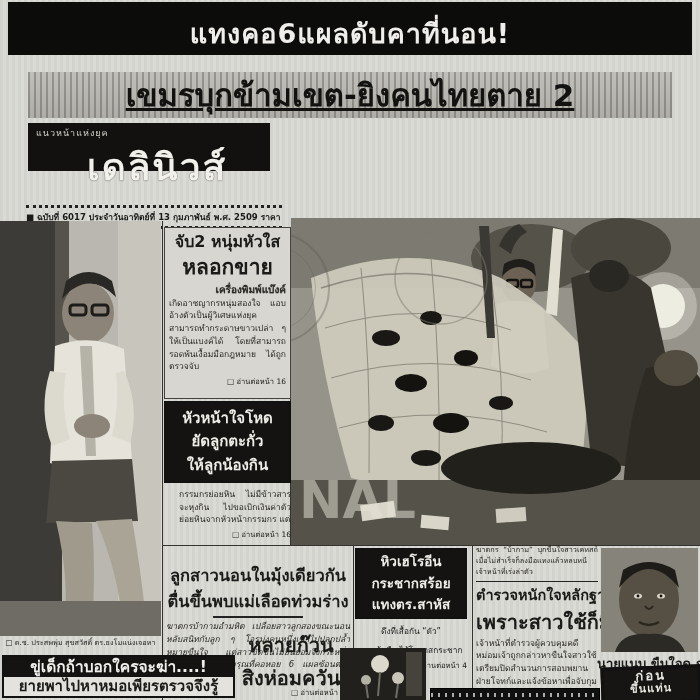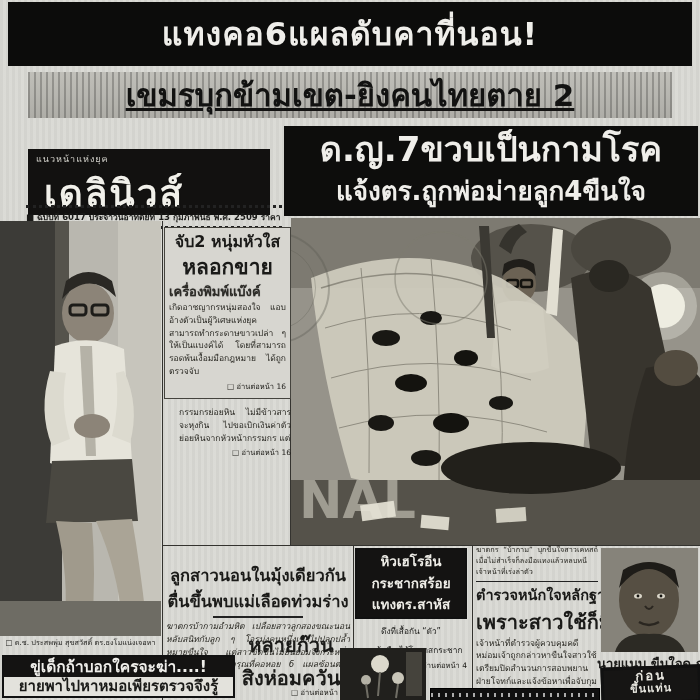--- a/index.html
+++ b/index.html
@@ -3,46 +3,46 @@
 <meta charset="utf-8">
 <style>
   html,body{margin:0;padding:0;}
   .page{position:relative;width:700px;height:700px;overflow:hidden;
     background:
       repeating-linear-gradient(90deg, rgba(0,0,0,.03) 0 3px, rgba(255,255,255,.02) 3px 6px),
       #dadad5;
     font-family:"DejaVu Sans", sans-serif; color:#1a1a18;}
   .abs{position:absolute;}
   
-  .banner-top{left:8px;top:2px;width:684px;height:64px;background:#0c0c0b;color:#efeeea;
-    font-weight:900;font-size:32px;line-height:64px;text-align:center;letter-spacing:1px;white-space:nowrap;overflow:hidden;}
+  .banner-top{left:8px;top:2px;width:684px;height:53px;background:#0c0c0b;color:#efeeea;
+    font-weight:900;font-size:27px;line-height:64px;text-align:center;letter-spacing:1px;white-space:nowrap;overflow:hidden;}
   .banner-2{left:28px;top:72px;width:644px;height:46px;color:#121211;
     background:repeating-linear-gradient(90deg, rgba(0,0,0,.22) 0 2px, rgba(0,0,0,0) 2px 6px), linear-gradient(#c0bfb9,#aeada7);
     font-weight:900;font-size:31px;line-height:46px;text-align:center;white-space:nowrap;overflow:hidden;text-decoration:underline;}
   
-  .masthead{left:28px;top:149px;width:242px;height:66px;background:#121110;color:#f1f0ea;text-decoration:underline;}
+  .masthead{left:28px;top:123px;width:242px;height:48px;background:#121110;color:#f1f0ea;text-decoration:underline;}
   .masthead .tag{position:absolute;left:8px;top:3px;font-size:9px;color:#d8d7d0;letter-spacing:1px;}
-  .masthead .ttl{position:absolute;left:0;right:0;top:14px;text-align:left;font-weight:900;font-size:37px;
+  .masthead .ttl{position:absolute;left:0;right:0;top:14px;text-align:center;font-weight:900;font-size:37px;
     letter-spacing:2px;text-shadow:0 0 1px #000;padding-left:16px;}
   .dateline{left:26px;top:205px;width:256px;padding:2px 0;font-size:8.5px;font-weight:bold;text-align:center;
     border-top:3px dotted #222;border-bottom:3px dotted #222;white-space:nowrap;overflow:hidden;}
   .lead{left:284px;top:126px;width:414px;height:90px;background:#0d0d0c;color:#efeeea;text-align:center;}
   .lead .l1{font-weight:900;font-size:34px;line-height:46px;white-space:nowrap;}
   .lead .l2{font-weight:900;font-size:26px;line-height:38px;white-space:nowrap;}
   
   .vrule{background:#34332f;width:1px;}
   .hrule{background:#34332f;height:1px;}
   
   .bodytxt{font-size:8.5px;line-height:1.5;text-align:justify;color:#26251f;}
   .more{font-size:7.5px;text-align:right;margin-top:2px;color:#1b1a16;}
   
   .art1{left:164px;top:227px;width:127px;height:172px;border:1px solid #44433d;background:#d7d6d0;padding:2px 4px;box-sizing:border-box;}
   .art1 .h1{font-weight:900;font-size:16px;text-align:center;line-height:1.45;}
   .art1 .h2{font-weight:900;font-size:21px;text-align:center;line-height:1.35;}
-  .art1 .h3{font-weight:700;font-size:13px;text-align:left;line-height:1.5;color:#2c2b26;text-shadow:0 0 1px #888;}
+  .art1 .h3{font-weight:700;font-size:10px;text-align:right;line-height:1.5;color:#2c2b26;text-shadow:0 0 1px #888;}
   .art2{left:164px;top:401px;width:127px;}
   .art2 .blackbox{border:2px solid #111;background:#141312;color:#eeede7;text-align:center;padding:4px 2px;}
   .art2 .blackbox div{font-weight:900;font-size:15px;line-height:1.55;white-space:nowrap;}
   .art2 .bodytxt{margin-top:5px;padding-left:15px;}
   
   .photoL{left:0;top:221px;width:161px;height:415px;background:#8d8b84;}
   .capL{left:0;top:637px;width:161px;font-size:7.3px;text-align:center;white-space:nowrap;overflow:hidden;}
   .photoMain{left:291px;top:218px;width:409px;height:328px;background:#98958d;}
   .sealghost{left:218px;top:232px;width:108px;height:108px;border:2px solid rgba(90,88,80,.35);border-radius:50%;}
   .sealghost:before{content:"";position:absolute;left:12px;top:12px;right:12px;bottom:12px;border:1px solid rgba(90,88,80,.3);border-radius:50%;}
@@ -85,24 +85,20 @@
   <div class="abs banner-top">แทงคอ6แผลดับคาที่นอน!</div>
 
   <div class="abs banner-2">เขมรบุกข้ามเขต-ยิงคนไทยตาย 2</div>
 
   <div class="abs masthead">
     <div class="tag">แนวหน้าแห่งยุค</div>
     <div class="ttl">เดลินิวส์</div>
   </div>
   <div class="abs dateline">■ ฉบับที่ 6017  ประจำวันอาทิตย์ที่ 13 กุมภาพันธ์ พ.ศ. 2509  ราคา 1 บาท ■</div>
 
-  <div class="abs lead">
-    <div class="l1">ด.ญ.7ขวบเป็นกามโรค</div>
-    <div class="l2">แจ้งตร.ถูกพ่อม่ายลูก4ขืนใจ</div>
-  </div>
 
   <div class="abs photoL">
     <svg width="161" height="415" viewBox="0 0 161 415" xmlns="http://www.w3.org/2000/svg">
       <rect width="161" height="415" fill="#b9b7af"></rect>
       <rect x="0" y="0" width="62" height="415" fill="#3c3b37"></rect>
       <rect x="55" y="0" width="14" height="300" fill="#55534c"></rect>
       <rect x="118" y="0" width="43" height="415" fill="#c7c5bc"></rect>
       <ellipse cx="88" cy="92" rx="26" ry="30" fill="#8c8478"></ellipse>
       <path d="M62 78 Q88 48 116 76 L112 60 Q88 42 66 60 Z" fill="#2a2824"></path>
       <rect x="70" y="84" width="16" height="10" rx="3" fill="none" stroke="#1d1c19" stroke-width="3"></rect>
@@ -176,20 +172,25 @@
 
   <div class="abs art1">
     <div class="h1">จับ2 หนุ่มหัวใส</div>
     <div class="h2">หลอกขาย</div>
     <div class="h3">เครื่องพิมพ์แบ๊งค์</div>
     <div class="bodytxt">เกิดอาชญากรหนุ่มสองใจ แอบอ้างตัวเป็นผู้วิเศษแห่งยุค สามารถทำกระดาษขาวเปล่า ๆ ให้เป็นแบงค์ได้ โดยที่สามารถรอดพ้นเงื้อมมือกฎหมาย ได้ถูกตรวจจับ</div>
     <div class="more">□ อ่านต่อหน้า 16</div>
   </div>
 
   <div class="abs art2">
+    <div class="blackbox">
+      <div>หัวหน้าใจโหด</div>
+      <div>ยัดลูกตะกั่ว</div>
+      <div>ให้ลูกน้องกิน</div>
+    </div>
     <div class="bodytxt">กรรมกรย่อยหิน ไม่มีข้าวสารจะหุงกิน ไปขอเบิกเงินค่าตัวย่อยหินจากหัวหน้ากรรมกร แต่</div>
     <div class="more">□ อ่านต่อหน้า 16</div>
   </div>
 
   <div class="abs daughter">
     <div class="h">ลูกสาวนอนในมุ้งเดียวกัน</div>
     <div class="h">ตื่นขึ้นพบแม่เลือดท่วมร่าง</div>
     <div class="sep"></div>
     <div class="bodytxt" style="font-style:italic">ฆาตกรบ้ากามอำมหิต เปลือยสาวลูกสองขณะนอนหลับสนิทกับลูก ๆ โจรมุ่งคนหนึ่งเข้าไปปลุกปล้ำหมายขืนใจ แต่สาวขัดขืนไม่ยินยอมจึงกระหน่ำแทงอย่างบ้าคลั่งทารุณที่คอหอย 6 แผลซ้อนตายอนาถ</div>
     <div class="more">□ อ่านต่อหน้า 16</div>

